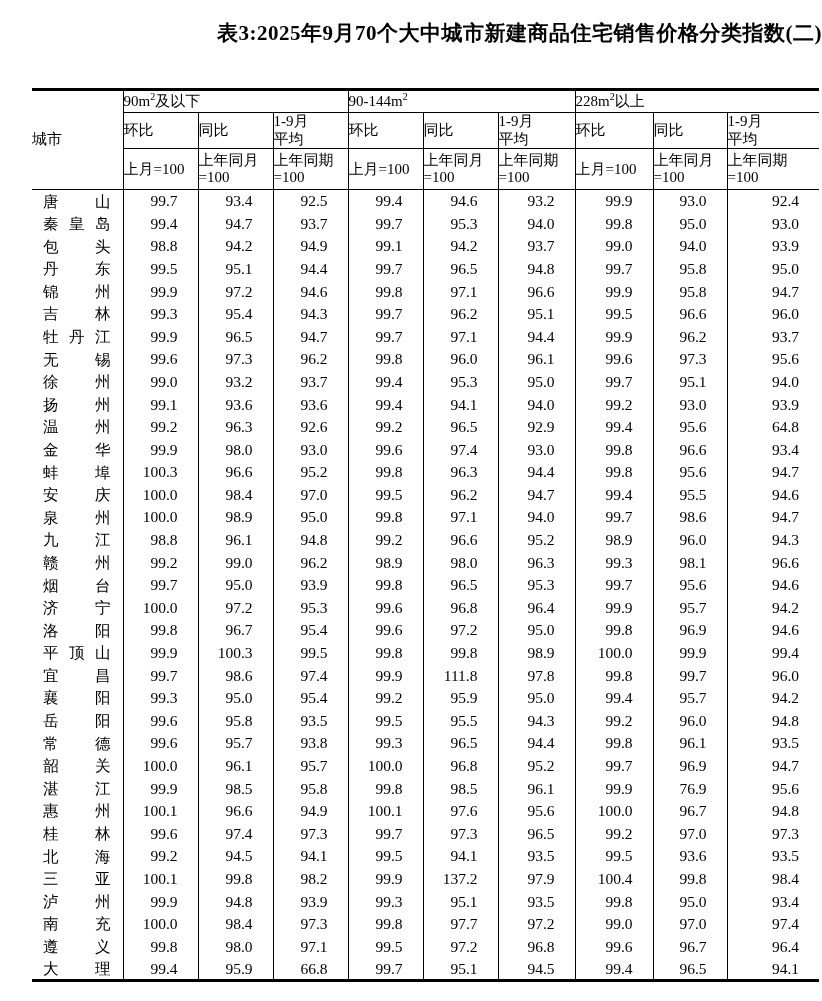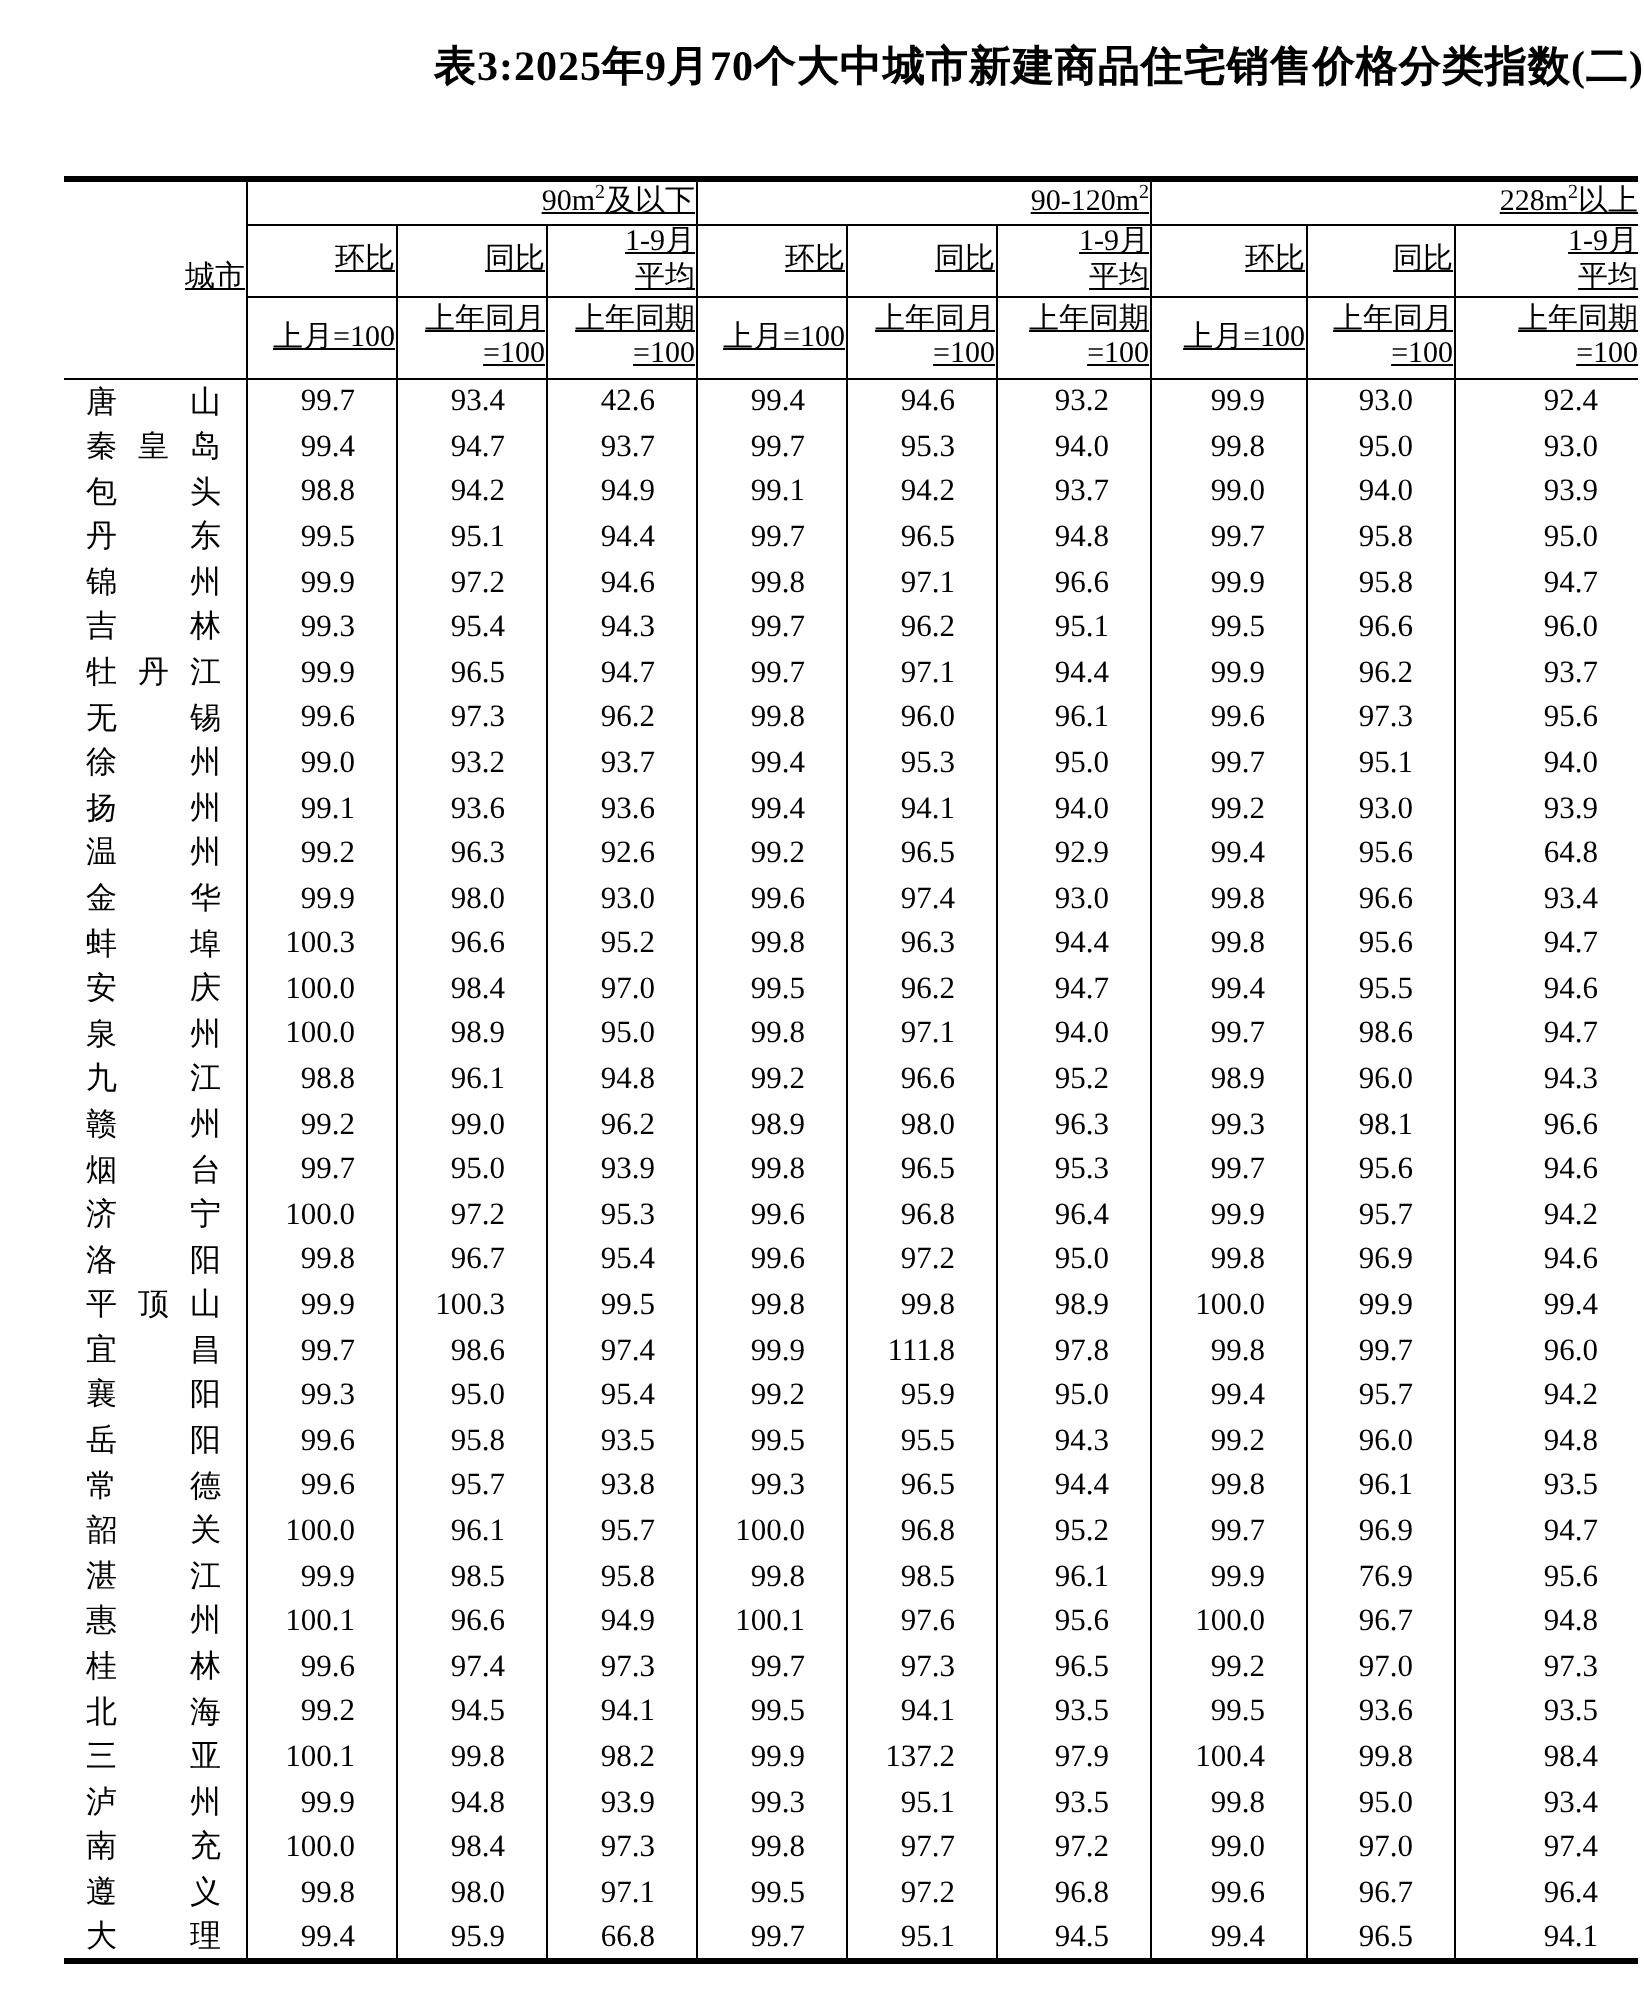--- a/index.html
+++ b/index.html
@@ -3,22 +3,22 @@
 <meta charset="utf-8">
 <style>
   html,body{margin:0;padding:0;background:#fff;}
   .page{position:relative;width:822px;height:1001px;background:#fff;color:#000;
         font-family:"Liberation Serif","DejaVu Serif",serif;overflow:hidden;}
   .title{position:absolute;top:19px;left:0;width:100%;text-align:right;
          font-size:21px;font-weight:700;letter-spacing:.5px;}
   table.idx{position:absolute;left:32px;top:88px;width:787px;border-collapse:collapse;
         table-layout:fixed;border-top:3px solid #000;border-bottom:3px solid #000;}
   th,td{padding:0;font-weight:400;color:#000;}
-  thead th{font-size:15px;line-height:1.18;text-align:right;vertical-align:middle;
-           white-space:pre-line;text-decoration:underline;}
+  thead th{font-size:15px;line-height:1.18;text-align:left;vertical-align:middle;
+           white-space:pre-line;}
   tr.hr1{height:23px;} tr.hr2{height:36px;margin-top:26px;} tr.hr3{height:41px;}
   tbody tr{height:22.6px;}
   .br{border-right:1px solid #000;}
   .hb{border-bottom:1px solid #000;}
   td.num{text-align:right;padding-right:20px;font-size:15.5px;vertical-align:middle;}
   td.city-cell{vertical-align:middle;}
   .city-wrap{display:flex;justify-content:space-between;margin:0 12px 0 11px;
              font-size:15.5px;line-height:1;}
   .city-wrap span{display:inline-block;}
   thead sup{font-size:10px;line-height:0;vertical-align:super;}
@@ -39,21 +39,21 @@
         <col style="width:75px">
         <col style="width:77px">
       <col style="width:78px">
         <col style="width:74px">
         <col style="width:92px">
     </colgroup>
     <thead>
         <tr class="hr1">
           <th class="br hb" rowspan="3">城市</th>
           <th class="br hb" colspan="3"><span>90m</span><sup>2</sup><span>及以下</span></th>
-          <th class="br hb" colspan="3"><span>90-120m</span><sup>2</sup><span></span></th>
+          <th class="br hb" colspan="3"><span>90-144m</span><sup>2</sup><span></span></th>
           <th class="hb" colspan="3"><span>228m</span><sup>2</sup><span>以上</span></th>
         </tr>
         <tr class="hr2">
           <th class="br hb">环比</th>
           <th class="br hb">同比</th>
           <th class="br hb">1-9月
 平均</th>
           <th class="br hb">环比</th>
           <th class="br hb">同比</th>
           <th class="br hb">1-9月
@@ -84,21 +84,21 @@
     <tbody>
         <tr>
           <td class="br city-cell">
             <div class="city-wrap">
               <span>唐</span>
               <span>山</span>
             </div>
           </td>
           <td class="num br">99.7</td>
           <td class="num br">93.4</td>
-          <td class="num br">42.6</td>
+          <td class="num br">92.5</td>
           <td class="num br">99.4</td>
           <td class="num br">94.6</td>
           <td class="num br">93.2</td>
           <td class="num br">99.9</td>
           <td class="num br">93.0</td>
           <td class="num">92.4</td>
         </tr>
         <tr>
           <td class="br city-cell">
             <div class="city-wrap">

